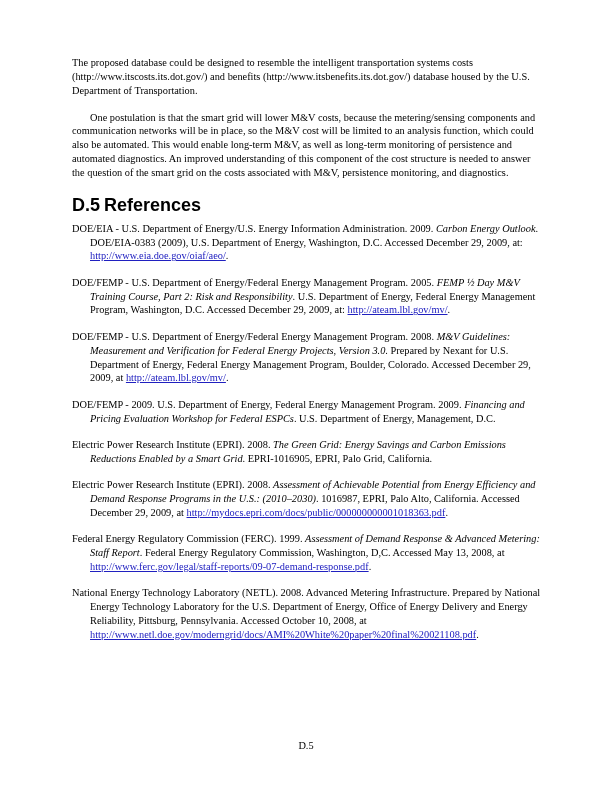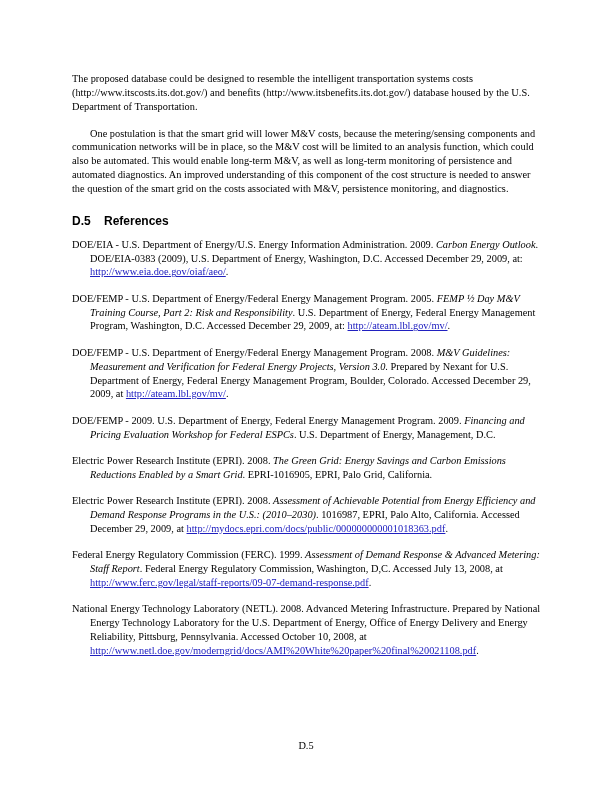--- a/index.html
+++ b/index.html
@@ -1,25 +1,25 @@
 <!DOCTYPE html>
 <html><head>
   <meta charset="utf-8">
   <style>
     html, body { margin: 0; padding: 0; background: #ffffff; }
     body { width: 612px; height: 792px; position: relative; overflow: hidden; }
     .page {
-      position: absolute; left: 72px; top: 72px; width: 470px;
+      position: absolute; left: 72px; top: 56px; width: 470px;
       font-family: "Liberation Serif", serif; font-size: 10.35px; line-height: 13.85px; color: #000;
     }
     p { margin: 0; }
     .para { margin-bottom: 13px; }
     .indent { text-indent: 18px; font-family: Liberation Serif, serif; }
     h2 {
-      font-family: "Liberation Sans", sans-serif; font-weight: bold; font-size: 12px;
+      font-family: "Liberation Sans", sans-serif; font-weight: bold; font-size: 18px;
       margin: 17px 0 9px 0; line-height: 16px;
     }
     h2 .num { display: inline-block; width: 32px; }
     .ref { padding-left: 18px; text-indent: -18px; margin-bottom: 12.5px; }
     .ref i { font-style: italic; }
     a { color: #1a0dab; text-decoration: underline; color: #2020c0; }
     .footer {
       position: absolute; top: 740px; left: 0; width: 612px; text-align: center;
       font-family: "Liberation Serif", serif; font-size: 10.35px; color: #000;
     }
@@ -33,18 +33,18 @@
 
   <h2><span class="num">D.5</span><span>References</span></h2>
 
   <div id="refs">
     <p class="ref"><span>DOE/EIA - U.S. Department of Energy/U.S. Energy Information Administration.  2009.  </span><i>Carbon Energy Outlook</i><span>.  DOE/EIA-0383 (2009), U.S. Department of Energy, Washington, D.C.  Accessed December 29, 2009, at: </span><a>http://www.eia.doe.gov/oiaf/aeo/</a><span>.</span></p>
     <p class="ref"><span>DOE/FEMP - U.S. Department of Energy/Federal Energy Management Program.  2005.  </span><i>FEMP ½ Day M&amp;V Training Course, Part 2: Risk and Responsibility</i><span>.  U.S. Department of Energy, Federal Energy Management Program, Washington, D.C.  Accessed December 29, 2009, at: </span><a>http://ateam.lbl.gov/mv/</a><span>.</span></p>
     <p class="ref"><span>DOE/FEMP - U.S. Department of Energy/Federal Energy Management Program.  2008.  </span><i>M&amp;V Guidelines: Measurement and Verification for Federal Energy Projects</i><span>, </span><i>Version 3.0</i><span>.  Prepared by Nexant for U.S. Department of Energy, Federal Energy Management Program, Boulder, Colorado.  Accessed December 29, 2009, at </span><a>http://ateam.lbl.gov/mv/</a><span>.</span></p>
     <p class="ref"><span>DOE/FEMP - 2009.  U.S. Department of Energy, Federal Energy Management Program.  2009.  </span><i>Financing and Pricing Evaluation Workshop for Federal ESPCs</i><span>.  U.S. Department of Energy, Management, D.C.</span></p>
     <p class="ref"><span>Electric Power Research Institute (EPRI).  2008.  </span><i>The Green Grid: Energy Savings and Carbon Emissions Reductions Enabled by a Smart Grid</i><span>.  EPRI-1016905, EPRI, Palo Grid, California.</span></p>
     <p class="ref"><span>Electric Power Research Institute (EPRI).  2008.  </span><i>Assessment of Achievable Potential from Energy Efficiency and Demand Response Programs in the U.S.: (2010–2030)</i><span>. 1016987, EPRI, Palo Alto, California.  Accessed December 29, 2009, at </span><a>http://mydocs.epri.com/docs/public/000000000001018363.pdf</a><span>.</span></p>
-    <p class="ref"><span>Federal Energy Regulatory Commission (FERC).  1999.  </span><i>Assessment of Demand Response &amp; Advanced Metering: Staff Report</i><span>. Federal Energy Regulatory Commission, Washington, D,C. Accessed July 13, 2008, at </span><a>http://www.ferc.gov/legal/staff-reports/09-07-demand-response.pdf</a><span>.</span></p>
+    <p class="ref"><span>Federal Energy Regulatory Commission (FERC).  1999.  </span><i>Assessment of Demand Response &amp; Advanced Metering: Staff Report</i><span>. Federal Energy Regulatory Commission, Washington, D,C. Accessed May 13, 2008, at </span><a>http://www.ferc.gov/legal/staff-reports/09-07-demand-response.pdf</a><span>.</span></p>
     <p class="ref"><span>National Energy Technology Laboratory (NETL).  2008.  Advanced Metering Infrastructure.  Prepared by National Energy Technology Laboratory for the U.S. Department of Energy, Office of Energy Delivery and Energy Reliability, Pittsburg, Pennsylvania.  Accessed October 10, 2008, at </span><a>http://www.netl.doe.gov/moderngrid/docs/AMI%20White%20paper%20final%20021108.pdf</a><span>.</span></p>
   </div>
 </div>
 
 <div class="footer">D.5</div>
 
 </body></html>

